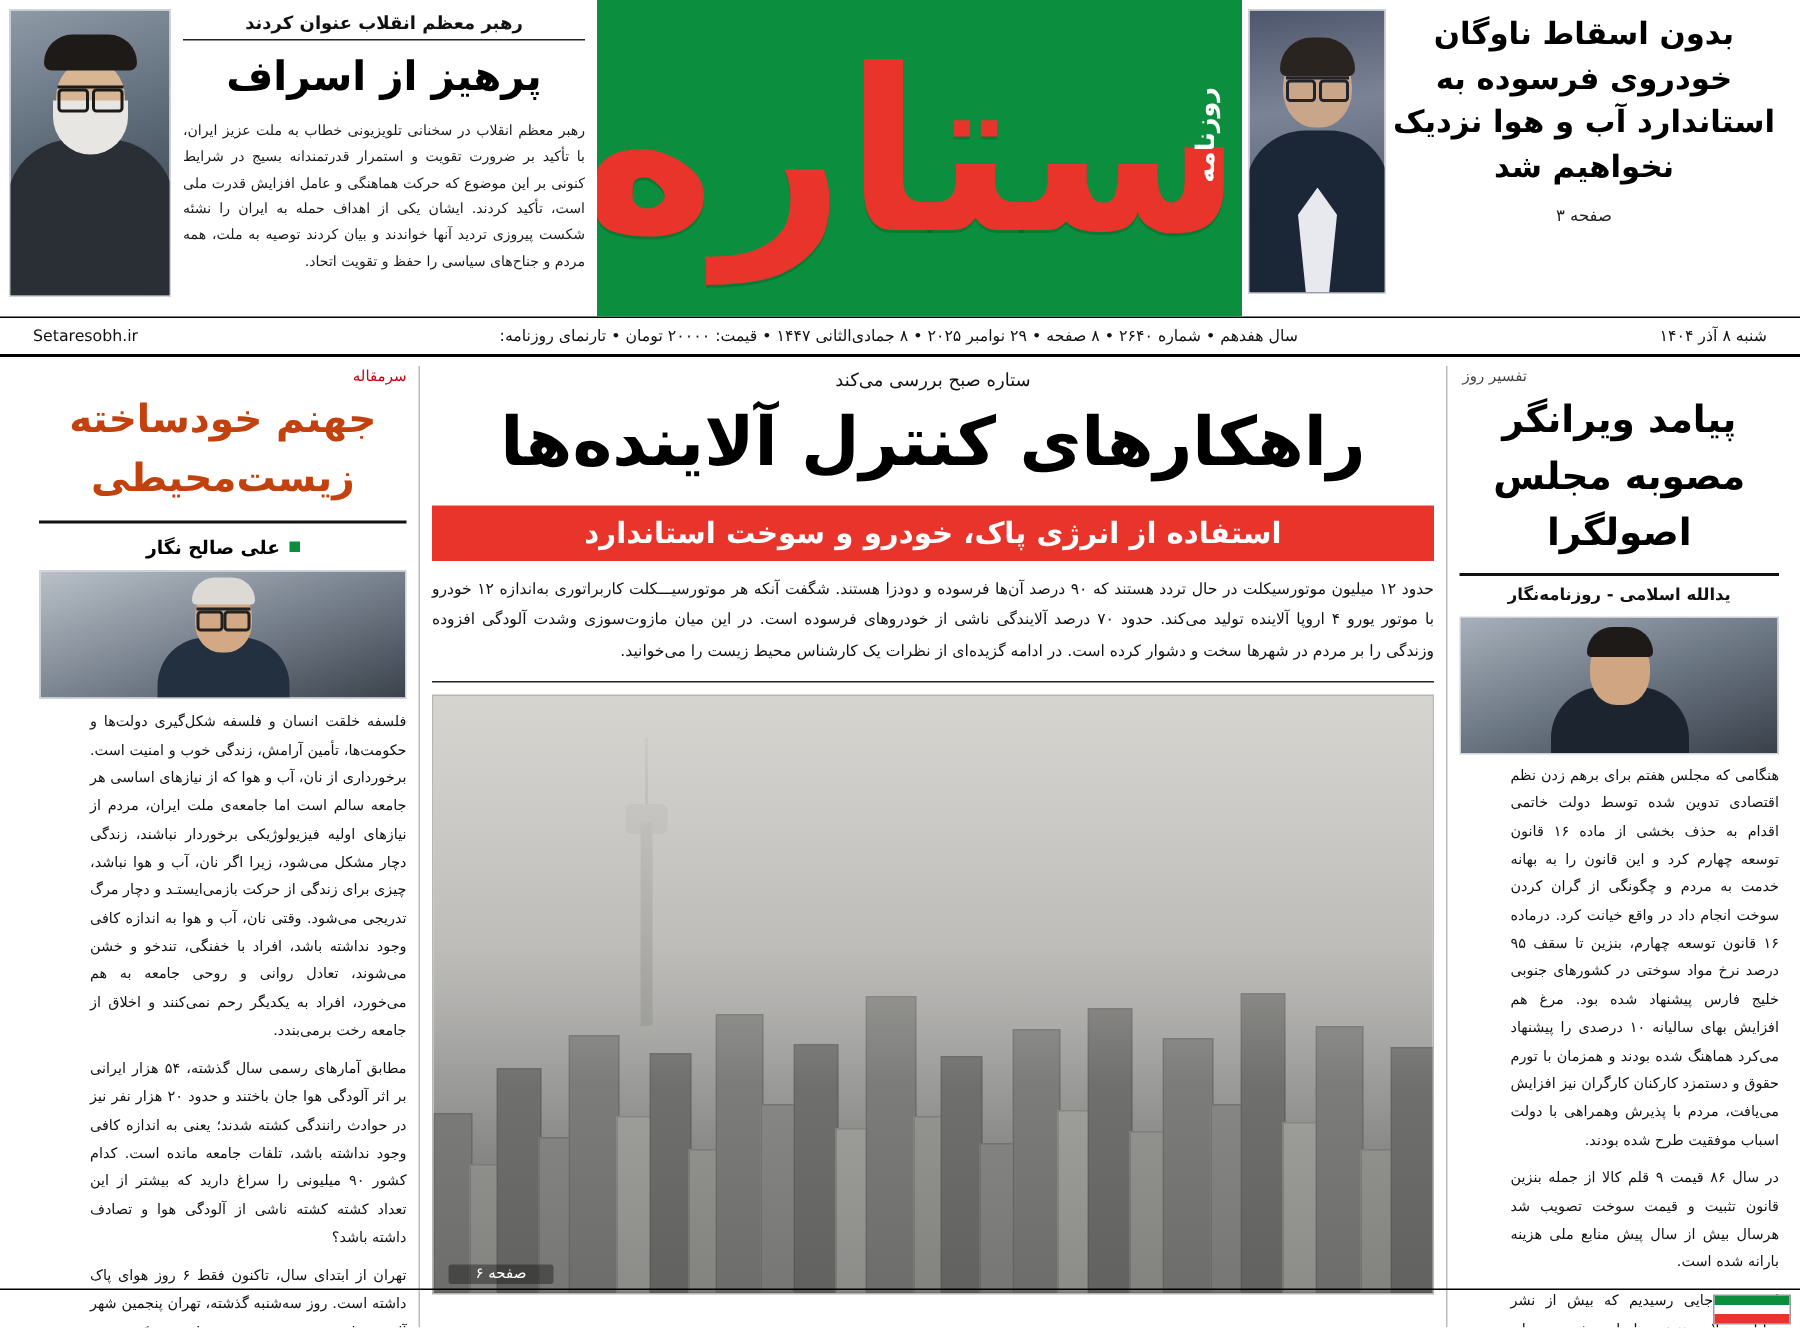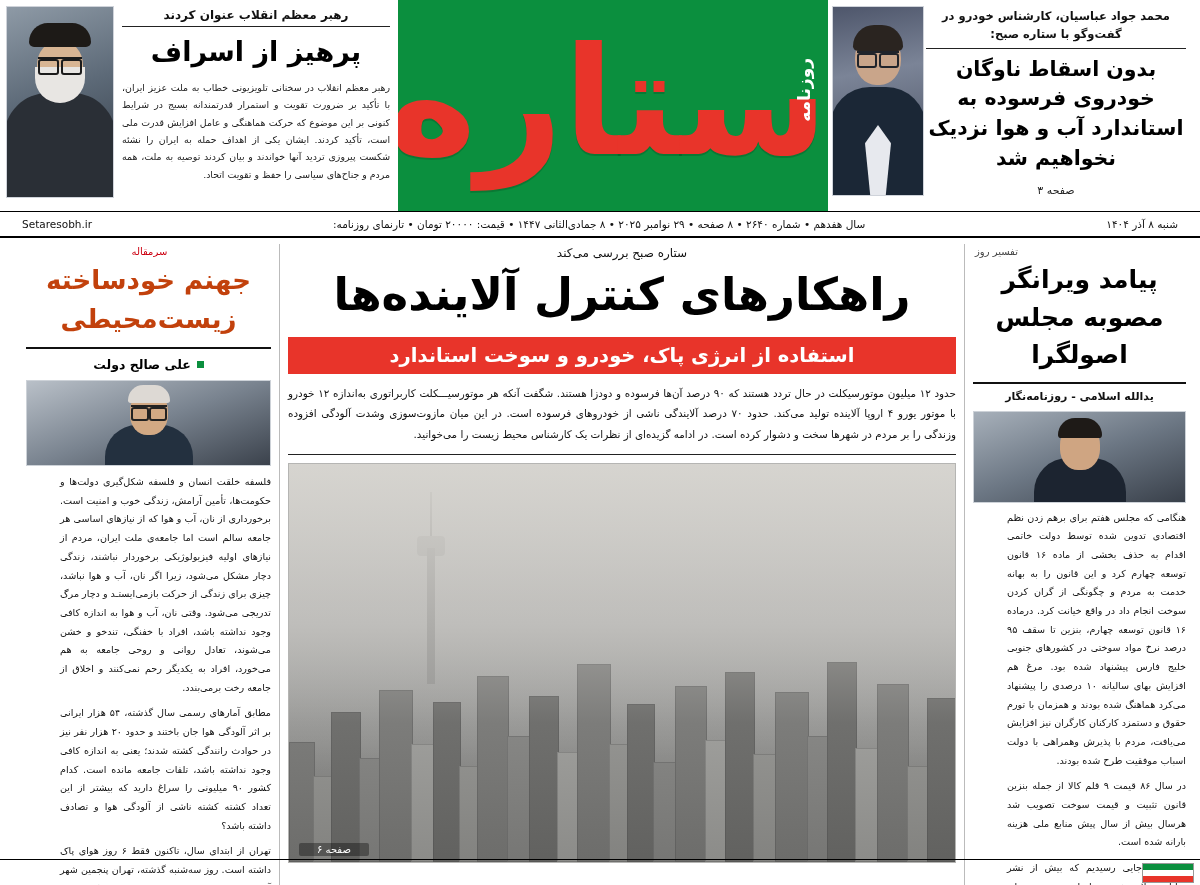--- a/index.html
+++ b/index.html
@@ -283,21 +283,21 @@
   .bld.l2 { background: #a6a6a3; }
   .c-photo .pagebadge {
     position: absolute; left: 10px; bottom: 6px;
     font-size: 10px; color: #fff; background: rgba(0,0,0,.35);
     padding: 1px 18px; border-radius: 2px;
   }
 
   
   .col-left { width: 260px; padding: 0 8px 0 6px; border-right: 1px solid #bbb; }
   .l-tag {
-    font-size: 10px; color: #c01; text-align: center; padding: 2px 0 4px 2px;
+    font-size: 10px; color: #c01; text-align: right; padding: 2px 0 4px 2px;
   }
   .l-title {
     font-size: 26px; font-weight: 700; line-height: 1.5; text-align: center;
     color: #c2410c; padding-bottom: 8px; border-bottom: 2px solid #111;
   }
   .l-byline {
     display: flex; align-items: center; justify-content: center; gap: 6px;
     font-size: 12.5px; font-weight: 600; margin: 8px 0 8px;
   }
   .l-byline .sq { width: 7px; height: 7px; background: #0b8f3e; display:inline-block; }
@@ -333,21 +333,20 @@
 </style>
 </head>
 <body>
 
 <div id="page">
 
   <div class="masthead">
 
     <div class="mh-right">
       <div class="txt">
-        <div class="kicker">محمد جواد عباسیان، کارشناس خودرو در گفت‌وگو با ستاره صبح:</div>
         <div class="headline">بدون اسقاط ناوگان خودروی فرسوده به استاندارد آب و هوا نزدیک نخواهیم شد</div>
         <div class="pagenum">صفحه ۳</div>
       </div>
       <div class="photo">
         <div class="body"></div>
         <div class="shirt"></div>
         <div class="head"></div>
         <div class="hair"></div>
         <div class="glasses"></div>
       </div>
@@ -445,21 +444,21 @@
         <div class="smog"></div>
         <div class="pagebadge">صفحه ۶</div>
       </div>
     </div>
 
     <div class="col col-left">
       <div class="l-tag">سرمقاله</div>
       <div class="l-title">جهنم خودساخته زیست‌محیطی</div>
       <div class="l-byline">
         <span class="sq"></span>
-        <span>علی صالح دولت</span>
+        <span>علی صالح نگار</span>
       </div>
       <div class="l-photo">
         <div class="s"></div>
         <div class="f"></div>
         <div class="h"></div>
         <div class="g"></div>
       </div>
       <div class="body-text">
         <p>فلسفه خلقت انسان و فلسفه شکل‌گیری دولت‌ها و حکومت‌ها، تأمین آرامش، زندگی خوب و امنیت است. برخورداری از نان، آب و هوا که از نیازهای اساسی هر جامعه سالم است اما جامعه‌ی ملت ایران، مردم از نیازهای اولیه فیزیولوژیکی برخوردار نباشند، زندگی دچار مشکل می‌شود، زیرا اگر نان، آب و هوا نباشد، چیزی برای زندگی از حرکت بازمی‌ایستـد و دچار مرگ تدریجی می‌شود. وقتی نان، آب و هوا به اندازه کافی وجود نداشته باشد، افراد با خفنگی، تندخو و خشن می‌شوند، تعادل روانی و روحی جامعه به هم می‌خورد، افراد به یکدیگر رحم نمی‌کنند و اخلاق از جامعه رخت برمی‌بندد.</p>
         <p>مطابق آمارهای رسمی سال گذشته، ۵۴ هزار ایرانی بر اثر آلودگی هوا جان باختند و حدود ۲۰ هزار نفر نیز در حوادث رانندگی کشته شدند؛ یعنی به اندازه کافی وجود نداشته باشد، تلفات جامعه مانده است. کدام کشور ۹۰ میلیونی را سراغ دارید که بیشتر از این تعداد کشته کشته ناشی از آلودگی هوا و تصادف داشته باشد؟</p>

